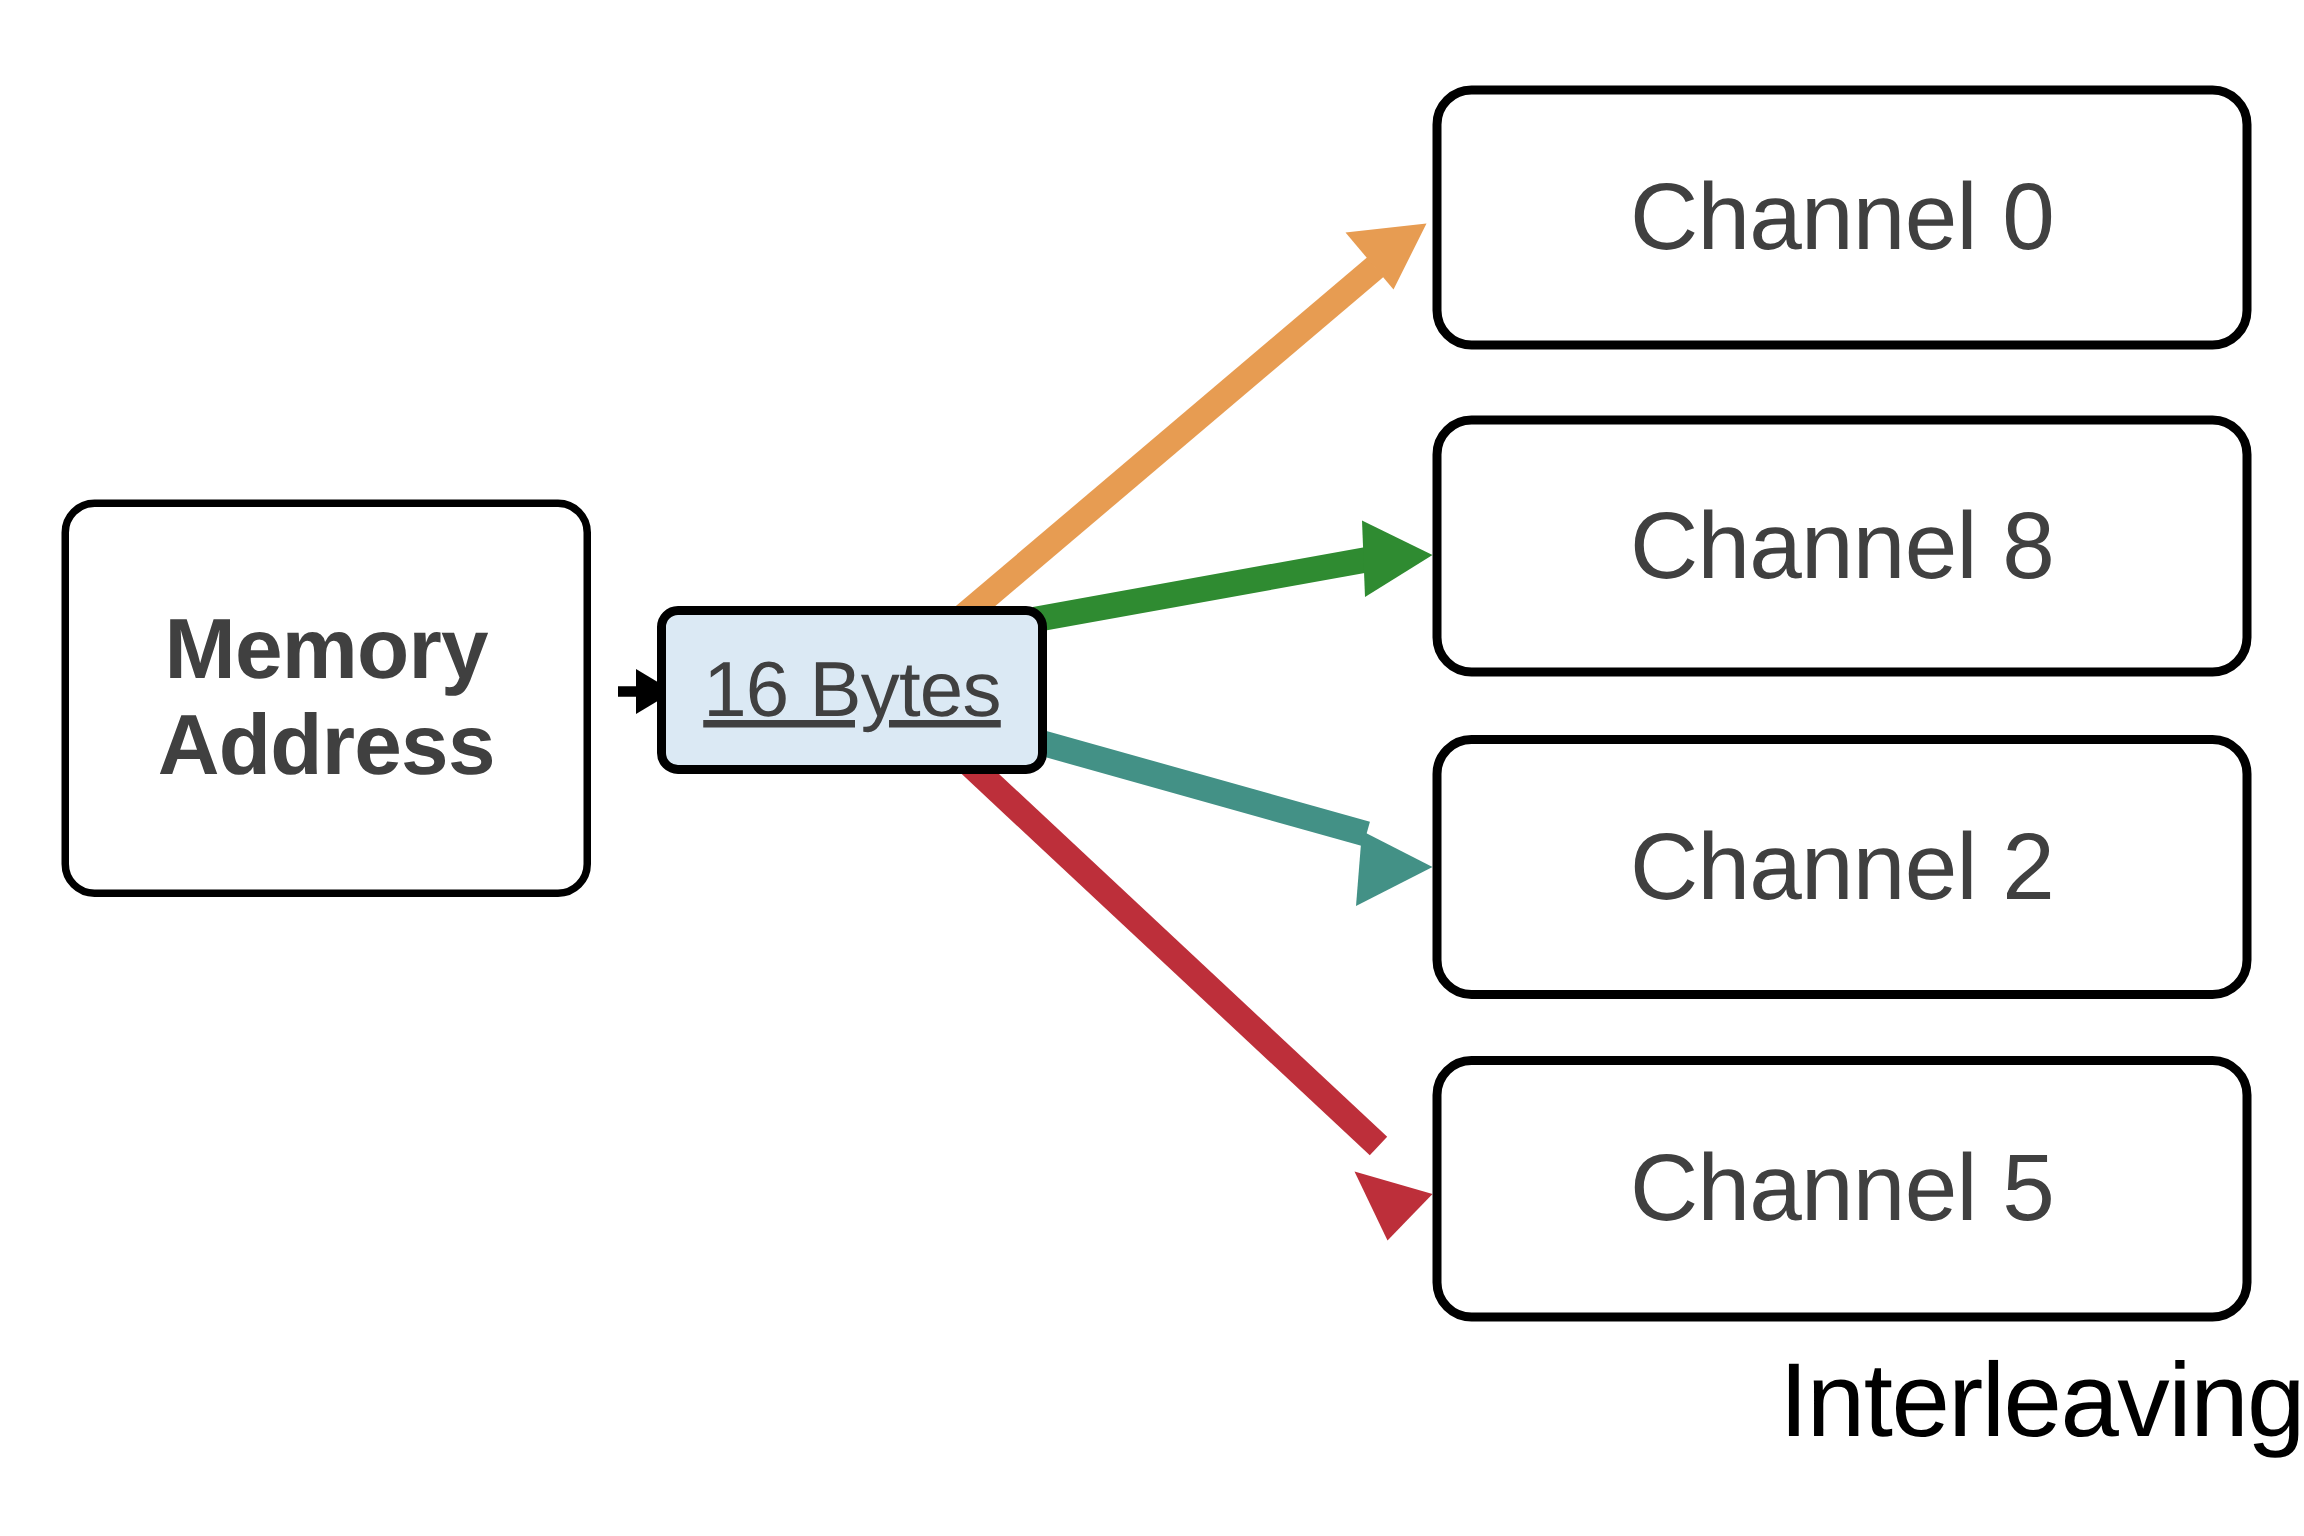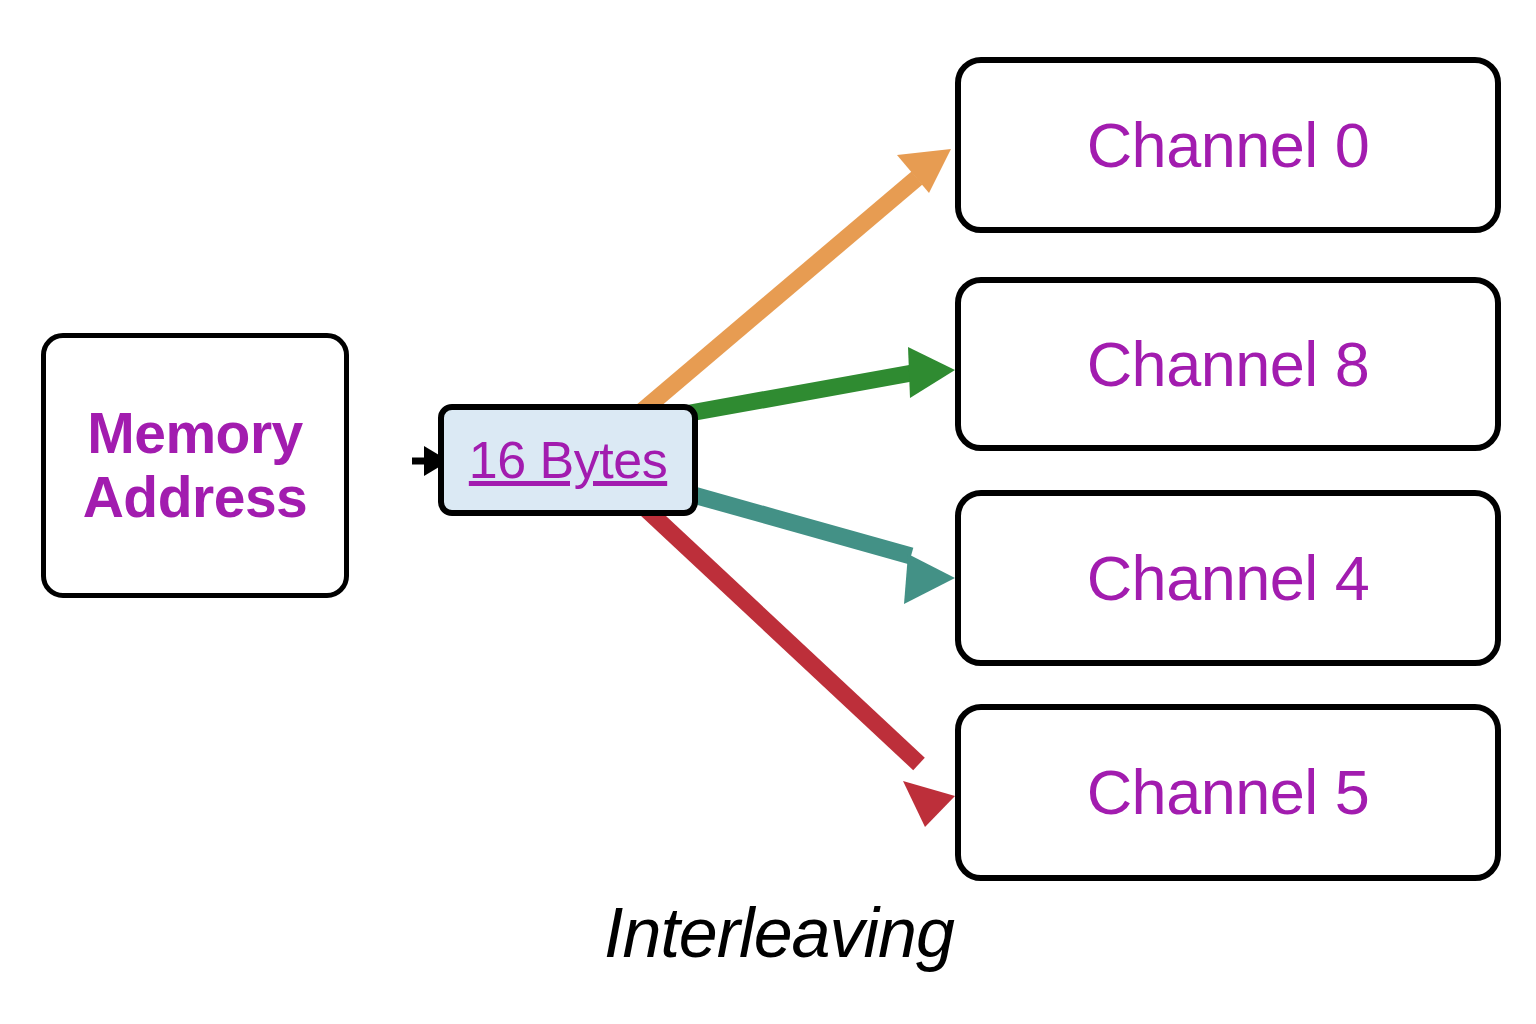--- a/index.html
+++ b/index.html
@@ -31,30 +31,30 @@
     border: 5px solid #000000;
     border-radius: 18px;
     background: #ffffff;
     display: flex;
     align-items: center;
     justify-content: center;
     text-align: center;
     z-index: 2;
   }
   .node-label {
-    color: #a21caf;
+    color: #404040;
     line-height: 1.12;
     white-space: pre-line;
   }
 
   
   #memory-address-box {
     left: 41px;
     top: 333px;
-    width: 308px;
+    width: 353px;
     height: 265px;
     border-radius: 22px;
   }
   #memory-address-box .node-label {
     font-size: 57px;
     font-weight: bold;
     letter-spacing: -0.5px;
   }
 
   
@@ -90,23 +90,22 @@
   #channel-box-1 { top: 277px; height: 174px; }
   #channel-box-2 { top: 490px; height: 176px; }
   #channel-box-3 { top: 704px; height: 177px; }
 
   
   #caption {
     position: absolute;
     left: 0;
     top: 893px;
     width: 1536px;
-    text-align: center;
+    text-align: right;
     z-index: 2;
-    font-style: italic;
   }
   #caption-text {
     display: inline-block;
     margin-left: 22px;
     font-size: 70px;
     font-weight: normal;
     color: #000000;
     letter-spacing: -1px;
   }
 </style>
@@ -153,21 +152,21 @@
 
   <div class="node channel-box" id="channel-box-0">
     <span class="node-label">Channel 0</span>
   </div>
 
   <div class="node channel-box" id="channel-box-1">
     <span class="node-label">Channel 8</span>
   </div>
 
   <div class="node channel-box" id="channel-box-2">
-    <span class="node-label">Channel 4</span>
+    <span class="node-label">Channel 2</span>
   </div>
 
   <div class="node channel-box" id="channel-box-3">
     <span class="node-label">Channel 5</span>
   </div>
 
   <div id="caption">
     <span id="caption-text">Interleaving</span>
   </div>
 

